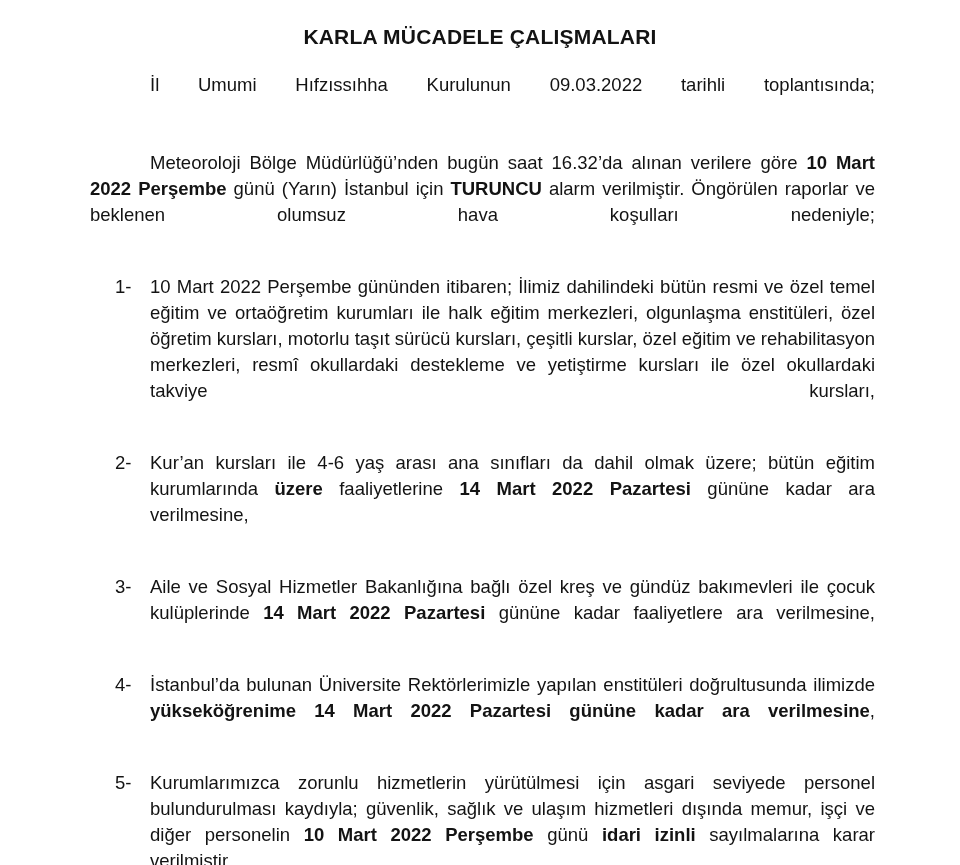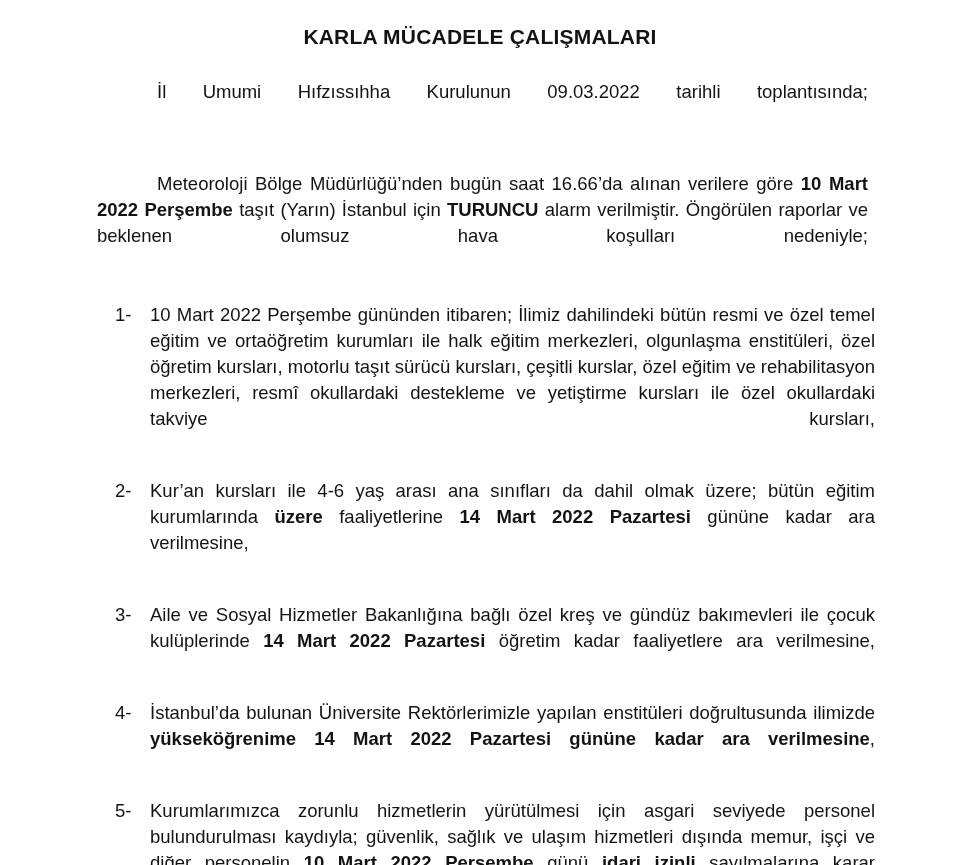--- a/index.html
+++ b/index.html
@@ -36,21 +36,21 @@
   .doc-title .title-line {
     display: block;
     white-space: pre;
   }
 
   
   .body-wrap {
     margin: 0 85px 0 90px;
   }
   p.para {
-    margin: 7px;
+    margin: 0;
     font-size: 18.5px;
     line-height: 26px;
     text-align: justify;
     text-justify: inter-word;
     word-spacing: 0.1px;
   }
   p.para.indent {
     text-indent: 60px;
   }
   .gap-intro  { height: 22px; }
@@ -112,37 +112,37 @@
 
     <div class="gap-intro"></div>
 
     <p class="para indent">
       <span class="rich"><span>İl Umumi Hıfzıssıhha Kurulunun 09.03.2022 tarihli toplantısında;</span></span>
     </p>
 
     <div class="gap-after-intro"></div>
 
     <p class="para indent">
-      <span class="rich"><span>Meteoroloji Bölge Müdürlüğü’nden bugün saat 16.66’da alınan verilere göre </span><b>10 Mart 2022 Perşembe</b><span> taşıt (Yarın) İstanbul için </span><b>TURUNCU</b><span> alarm verilmiştir. Öngörülen raporlar ve beklenen olumsuz hava koşulları nedeniyle;</span></span>
+      <span class="rich"><span>Meteoroloji Bölge Müdürlüğü’nden bugün saat 16.32’da alınan verilere göre </span><b>10 Mart 2022 Perşembe</b><span> günü (Yarın) İstanbul için </span><b>TURUNCU</b><span> alarm verilmiştir. Öngörülen raporlar ve beklenen olumsuz hava koşulları nedeniyle;</span></span>
     </p>
 
     <div class="gap-item"></div>
 
     <ol class="items">
         <li class="item">
         <span class="marker">1-</span>
         <span class="item-text"><span>10 Mart 2022 Perşembe gününden itibaren; İlimiz dahilindeki bütün resmi ve özel temel eğitim ve ortaöğretim kurumları ile halk eğitim merkezleri, olgunlaşma enstitüleri, özel öğretim kursları, motorlu taşıt sürücü kursları, çeşitli kurslar, özel eğitim ve rehabilitasyon merkezleri, resmî okullardaki destekleme ve yetiştirme kursları ile özel okullardaki takviye kursları,</span></span>
       </li>
         <li class="item">
         <span class="marker">2-</span>
         <span class="item-text"><span>Kur’an kursları ile 4-6 yaş arası ana sınıfları da dahil olmak üzere; bütün eğitim kurumlarında </span><b>üzere</b><span> faaliyetlerine </span><b>14 Mart 2022 Pazartesi</b><span> gününe kadar ara verilmesine,</span></span>
       </li>
         <li class="item">
         <span class="marker">3-</span>
-        <span class="item-text"><span>Aile ve Sosyal Hizmetler Bakanlığına bağlı özel kreş ve gündüz bakımevleri ile çocuk kulüplerinde </span><b>14 Mart 2022 Pazartesi</b><span> öğretim kadar faaliyetlere ara verilmesine,</span></span>
+        <span class="item-text"><span>Aile ve Sosyal Hizmetler Bakanlığına bağlı özel kreş ve gündüz bakımevleri ile çocuk kulüplerinde </span><b>14 Mart 2022 Pazartesi</b><span> gününe kadar faaliyetlere ara verilmesine,</span></span>
       </li>
         <li class="item">
         <span class="marker">4-</span>
         <span class="item-text"><span>İstanbul’da bulunan Üniversite Rektörlerimizle yapılan enstitüleri doğrultusunda ilimizde </span><b>yükseköğrenime 14 Mart 2022 Pazartesi gününe kadar ara verilmesine</b><span>,</span></span>
       </li>
         <li class="item">
         <span class="marker">5-</span>
         <span class="item-text"><span>Kurumlarımızca zorunlu hizmetlerin yürütülmesi için asgari seviyede personel bulundurulması kaydıyla; güvenlik, sağlık ve ulaşım hizmetleri dışında memur, işçi ve diğer personelin </span><b>10 Mart 2022 Perşembe</b><span> günü </span><b>idari izinli</b><span> sayılmalarına karar verilmiştir.</span></span>
       </li>
       </ol>

